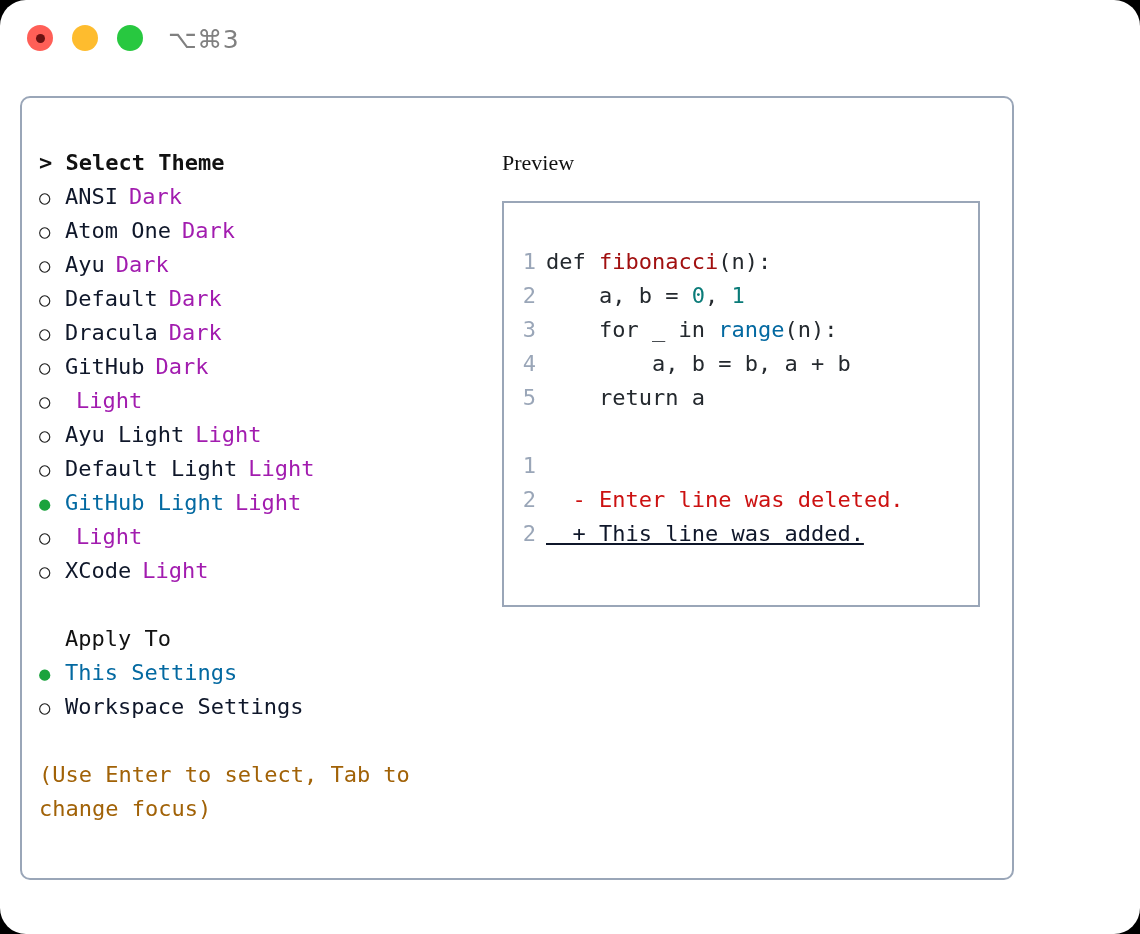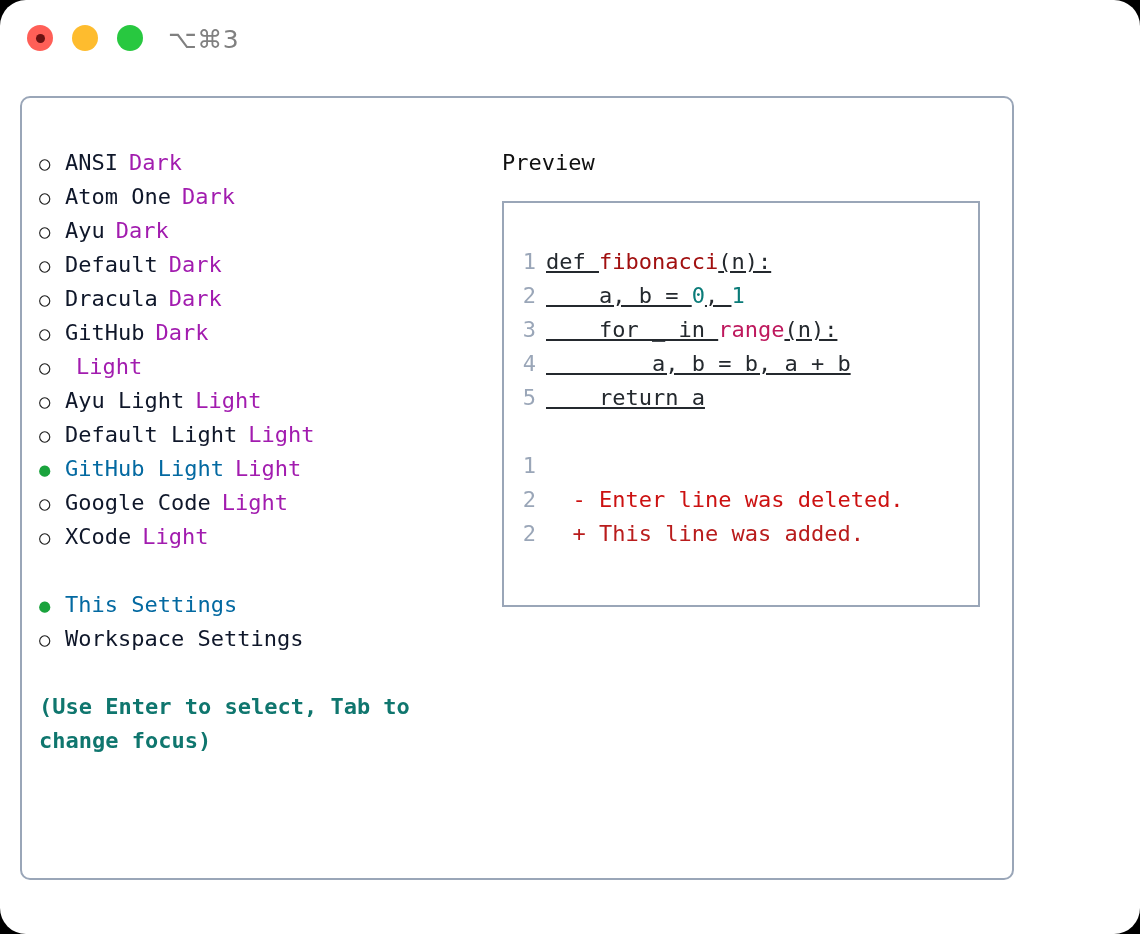--- a/index.html
+++ b/index.html
@@ -137,39 +137,39 @@
     line-height: 34px;
     color: #111111;
     padding-left: 26px;
     white-space: pre;
   }
 
   .hint {
     margin-top: 34px;
     font-size: 22px;
     line-height: 34px;
-    color: #0f766e;
+    color: #a16207;
     width: 420px;
     white-space: normal;
-    font-weight: bold;
   }
 
   
   .right-col {
     position: absolute;
     left: 480px;
     top: 48px;
     width: 500px;
   }
   .preview-title {
     font-size: 22px;
     line-height: 34px;
     color: #111111;
     font-weight: normal;
     white-space: pre;
+    font-family: Liberation Serif, serif;
   }
 
   .preview-box {
     margin-top: 21px;
     width: 478px;
     height: 406px;
     border: 2px solid #9aa6b8;
     background: #ffffff;
     padding: 42px 0 0 16px;
   }
@@ -180,68 +180,70 @@
     line-height: 34px;
     white-space: pre;
   }
   .ln {
     width: 26px;
     flex: 0 0 26px;
     text-align: right;
     color: #9aa6b8;
     padding-right: 10px;
   }
-  .code-text { color: #24292e; text-decoration: underline; }
+  .code-text { color: #24292e; }
 
   .tok-fn    { color: #a11010; }
   .tok-num   { color: #0a7b78; }
-  .tok-call  { color: #be185d; margin-top: 35px; }
+  .tok-call  { color: #0369a1; margin-top: 35px; }
 
   .blank-line { height: 34px; }
 
   .diff-ctx  { color: #6a737d; }
   .diff-del  { color: #cc1111; }
-  .diff-add  { color: #b91c1c; }
+  .diff-add  { color: #0f172a; text-decoration: underline; }
 </style>
 </head>
 <body>
 
 <div class="window">
 
   <div class="titlebar">
     <div class="traffic">
       <span class="dot dot-close"></span>
       <span class="dot dot-min"></span>
       <span class="dot dot-max"></span>
     </div>
     <div class="shortcut">⌥⌘3</div>
   </div>
 
   <div class="card">
     <div class="columns">
 
       <div class="left-col">
+        <div class="panel-title">&gt; Select Theme</div>
 
         <div class="opt-list" id="theme-list">
             <div class="opt-row"><span class="opt-marker">○</span><span class="opt-label">ANSI</span><span class="opt-tag">Dark</span></div>
             <div class="opt-row"><span class="opt-marker">○</span><span class="opt-label">Atom One</span><span class="opt-tag">Dark</span></div>
             <div class="opt-row"><span class="opt-marker">○</span><span class="opt-label">Ayu</span><span class="opt-tag">Dark</span></div>
             <div class="opt-row"><span class="opt-marker">○</span><span class="opt-label">Default</span><span class="opt-tag">Dark</span></div>
             <div class="opt-row"><span class="opt-marker">○</span><span class="opt-label">Dracula</span><span class="opt-tag">Dark</span></div>
             <div class="opt-row"><span class="opt-marker">○</span><span class="opt-label">GitHub</span><span class="opt-tag">Dark</span></div>
             <div class="opt-row"><span class="opt-marker">○</span><span class="opt-tag">Light</span></div>
             <div class="opt-row"><span class="opt-marker">○</span><span class="opt-label">Ayu Light</span><span class="opt-tag">Light</span></div>
             <div class="opt-row"><span class="opt-marker">○</span><span class="opt-label">Default Light</span><span class="opt-tag">Light</span></div>
             <div class="opt-row selected"><span class="opt-marker">●</span><span class="opt-label">GitHub Light</span><span class="opt-tag">Light</span></div>
-            <div class="opt-row"><span class="opt-marker">○</span><span class="opt-label">Google Code</span><span class="opt-tag">Light</span></div>
+            <div class="opt-row"><span class="opt-marker">○</span><span class="opt-tag">Light</span></div>
             <div class="opt-row"><span class="opt-marker">○</span><span class="opt-label">XCode</span><span class="opt-tag">Light</span></div>
           </div>
 
         <div class="section-spacer"></div>
 
+        <div class="apply-title">Apply To</div>
 
         <div class="opt-list" id="apply-list">
             <div class="opt-row selected"><span class="opt-marker">●</span><span class="opt-label">This Settings</span></div>
             <div class="opt-row"><span class="opt-marker">○</span><span class="opt-label">Workspace Settings</span></div>
           </div>
 
         <div class="hint">(Use Enter to select, Tab to change focus)</div>
       </div>
 
       <div class="right-col">

